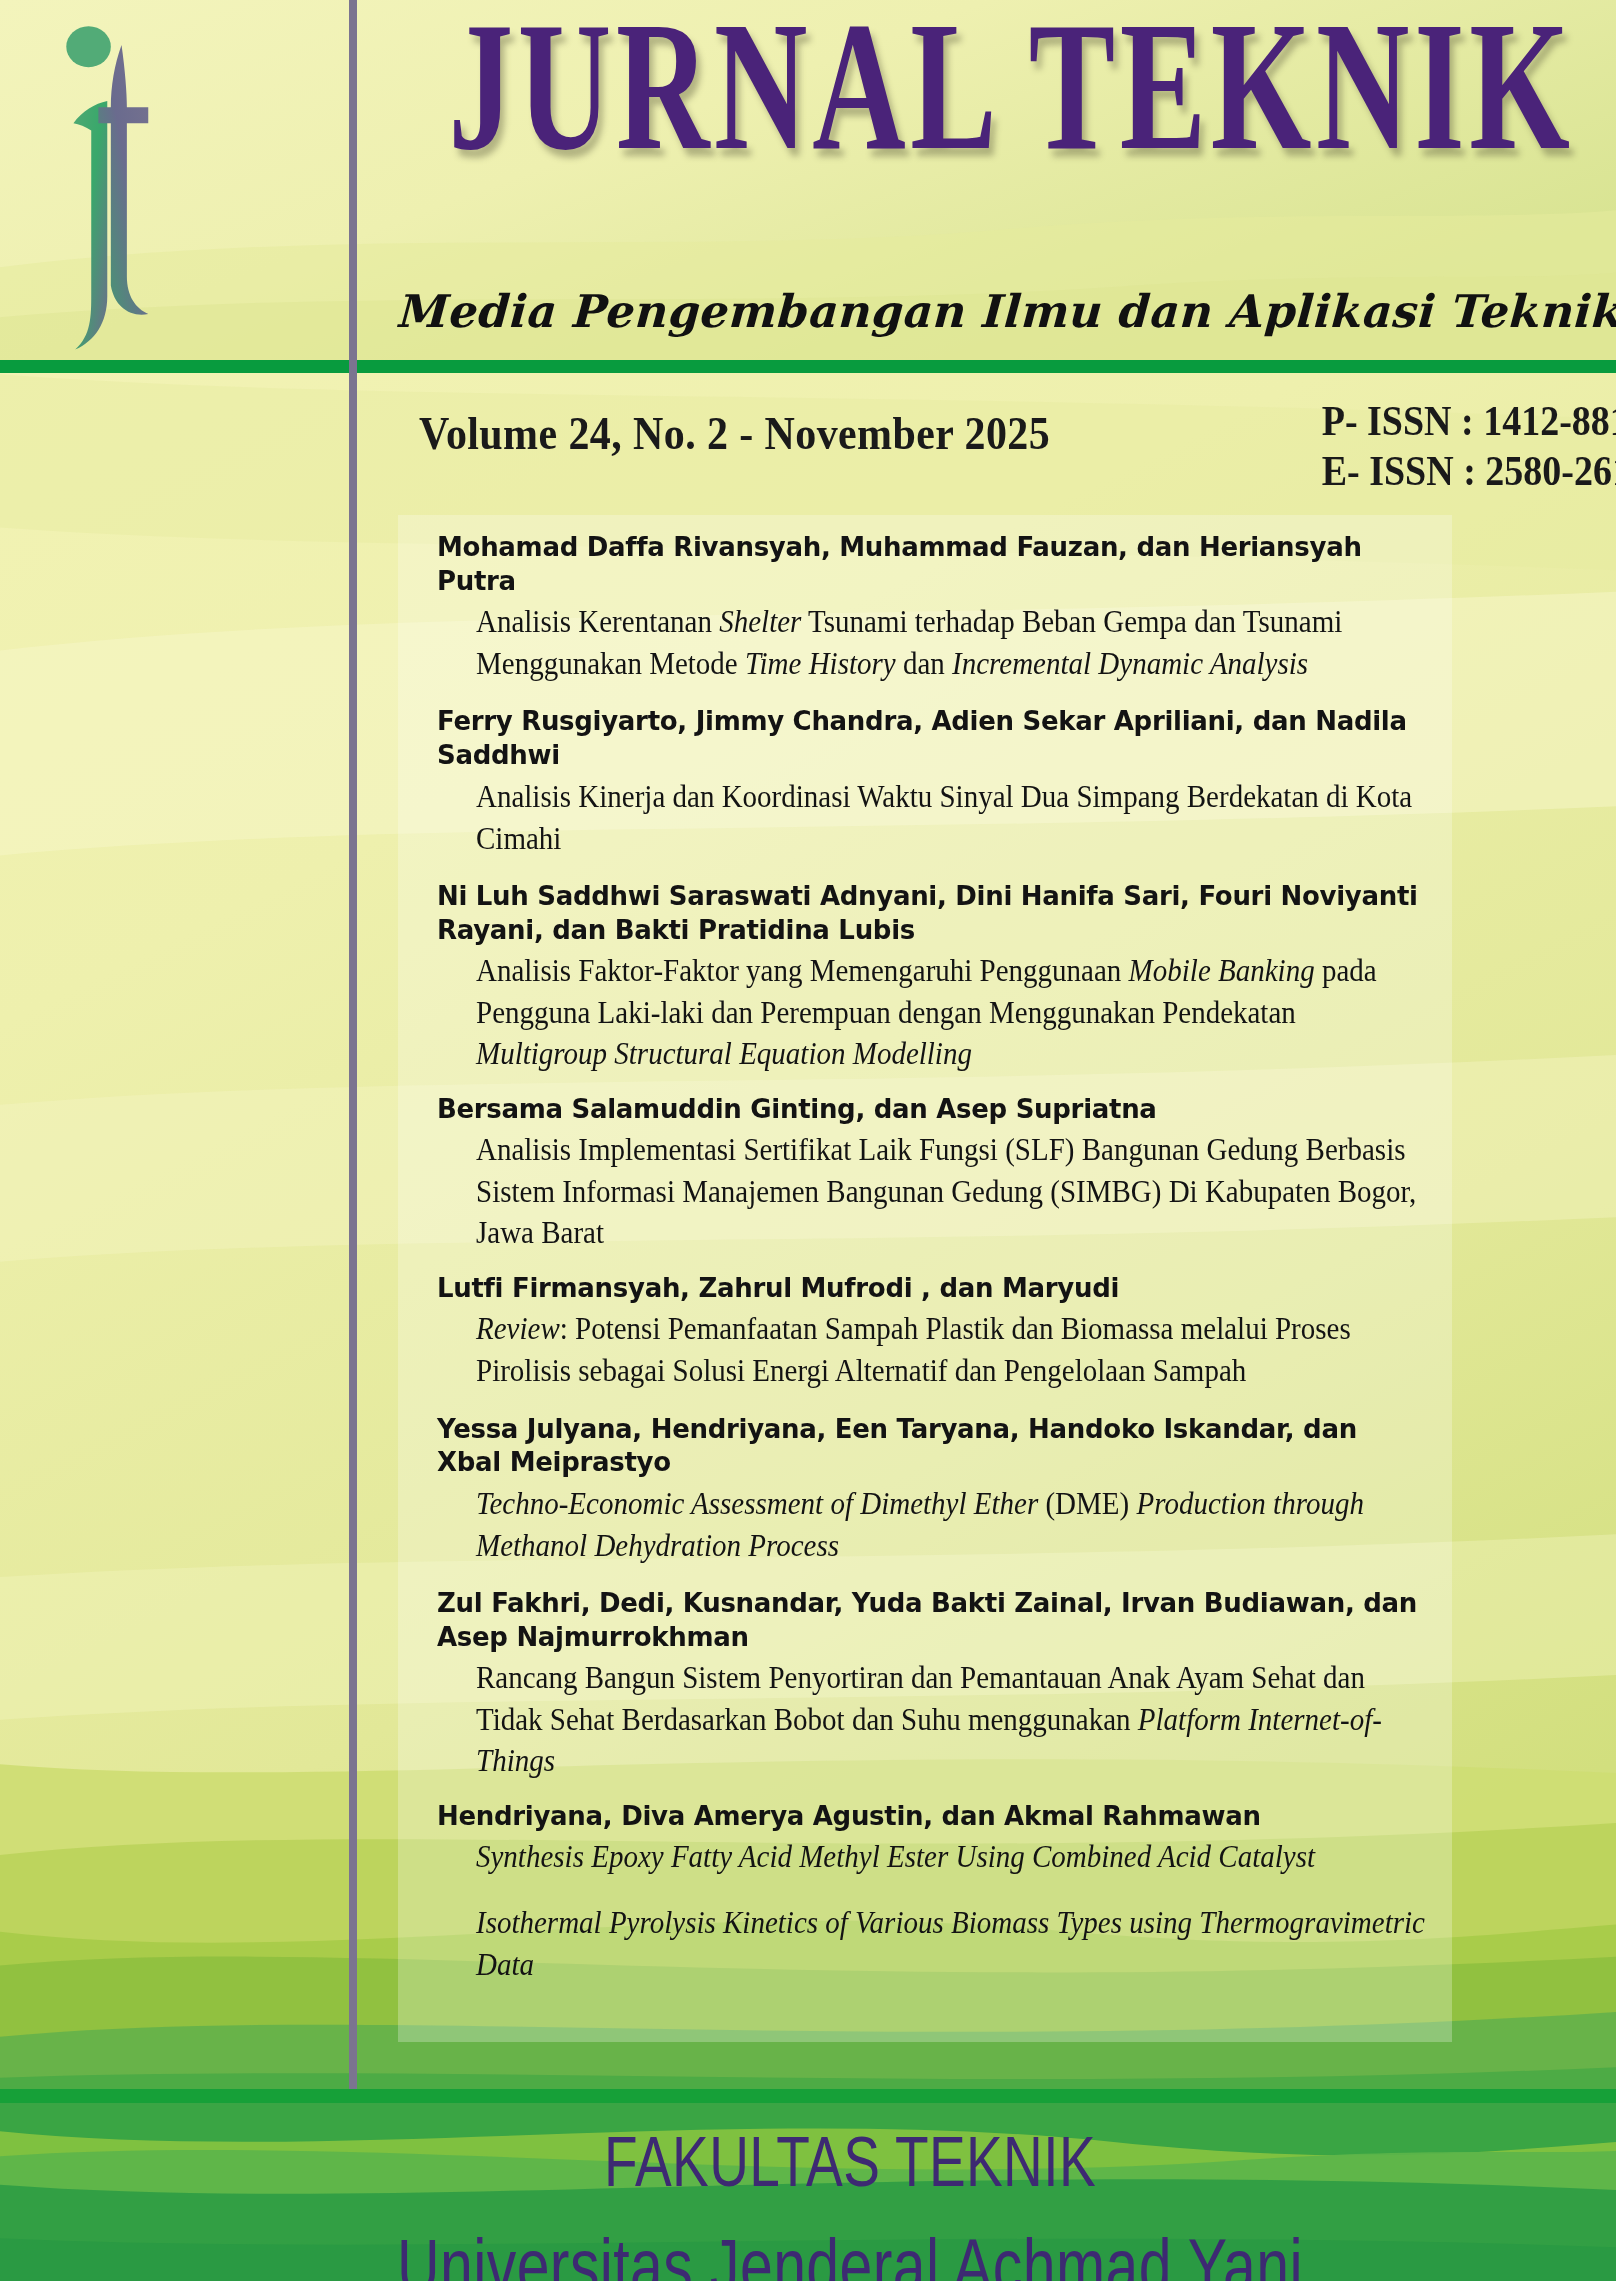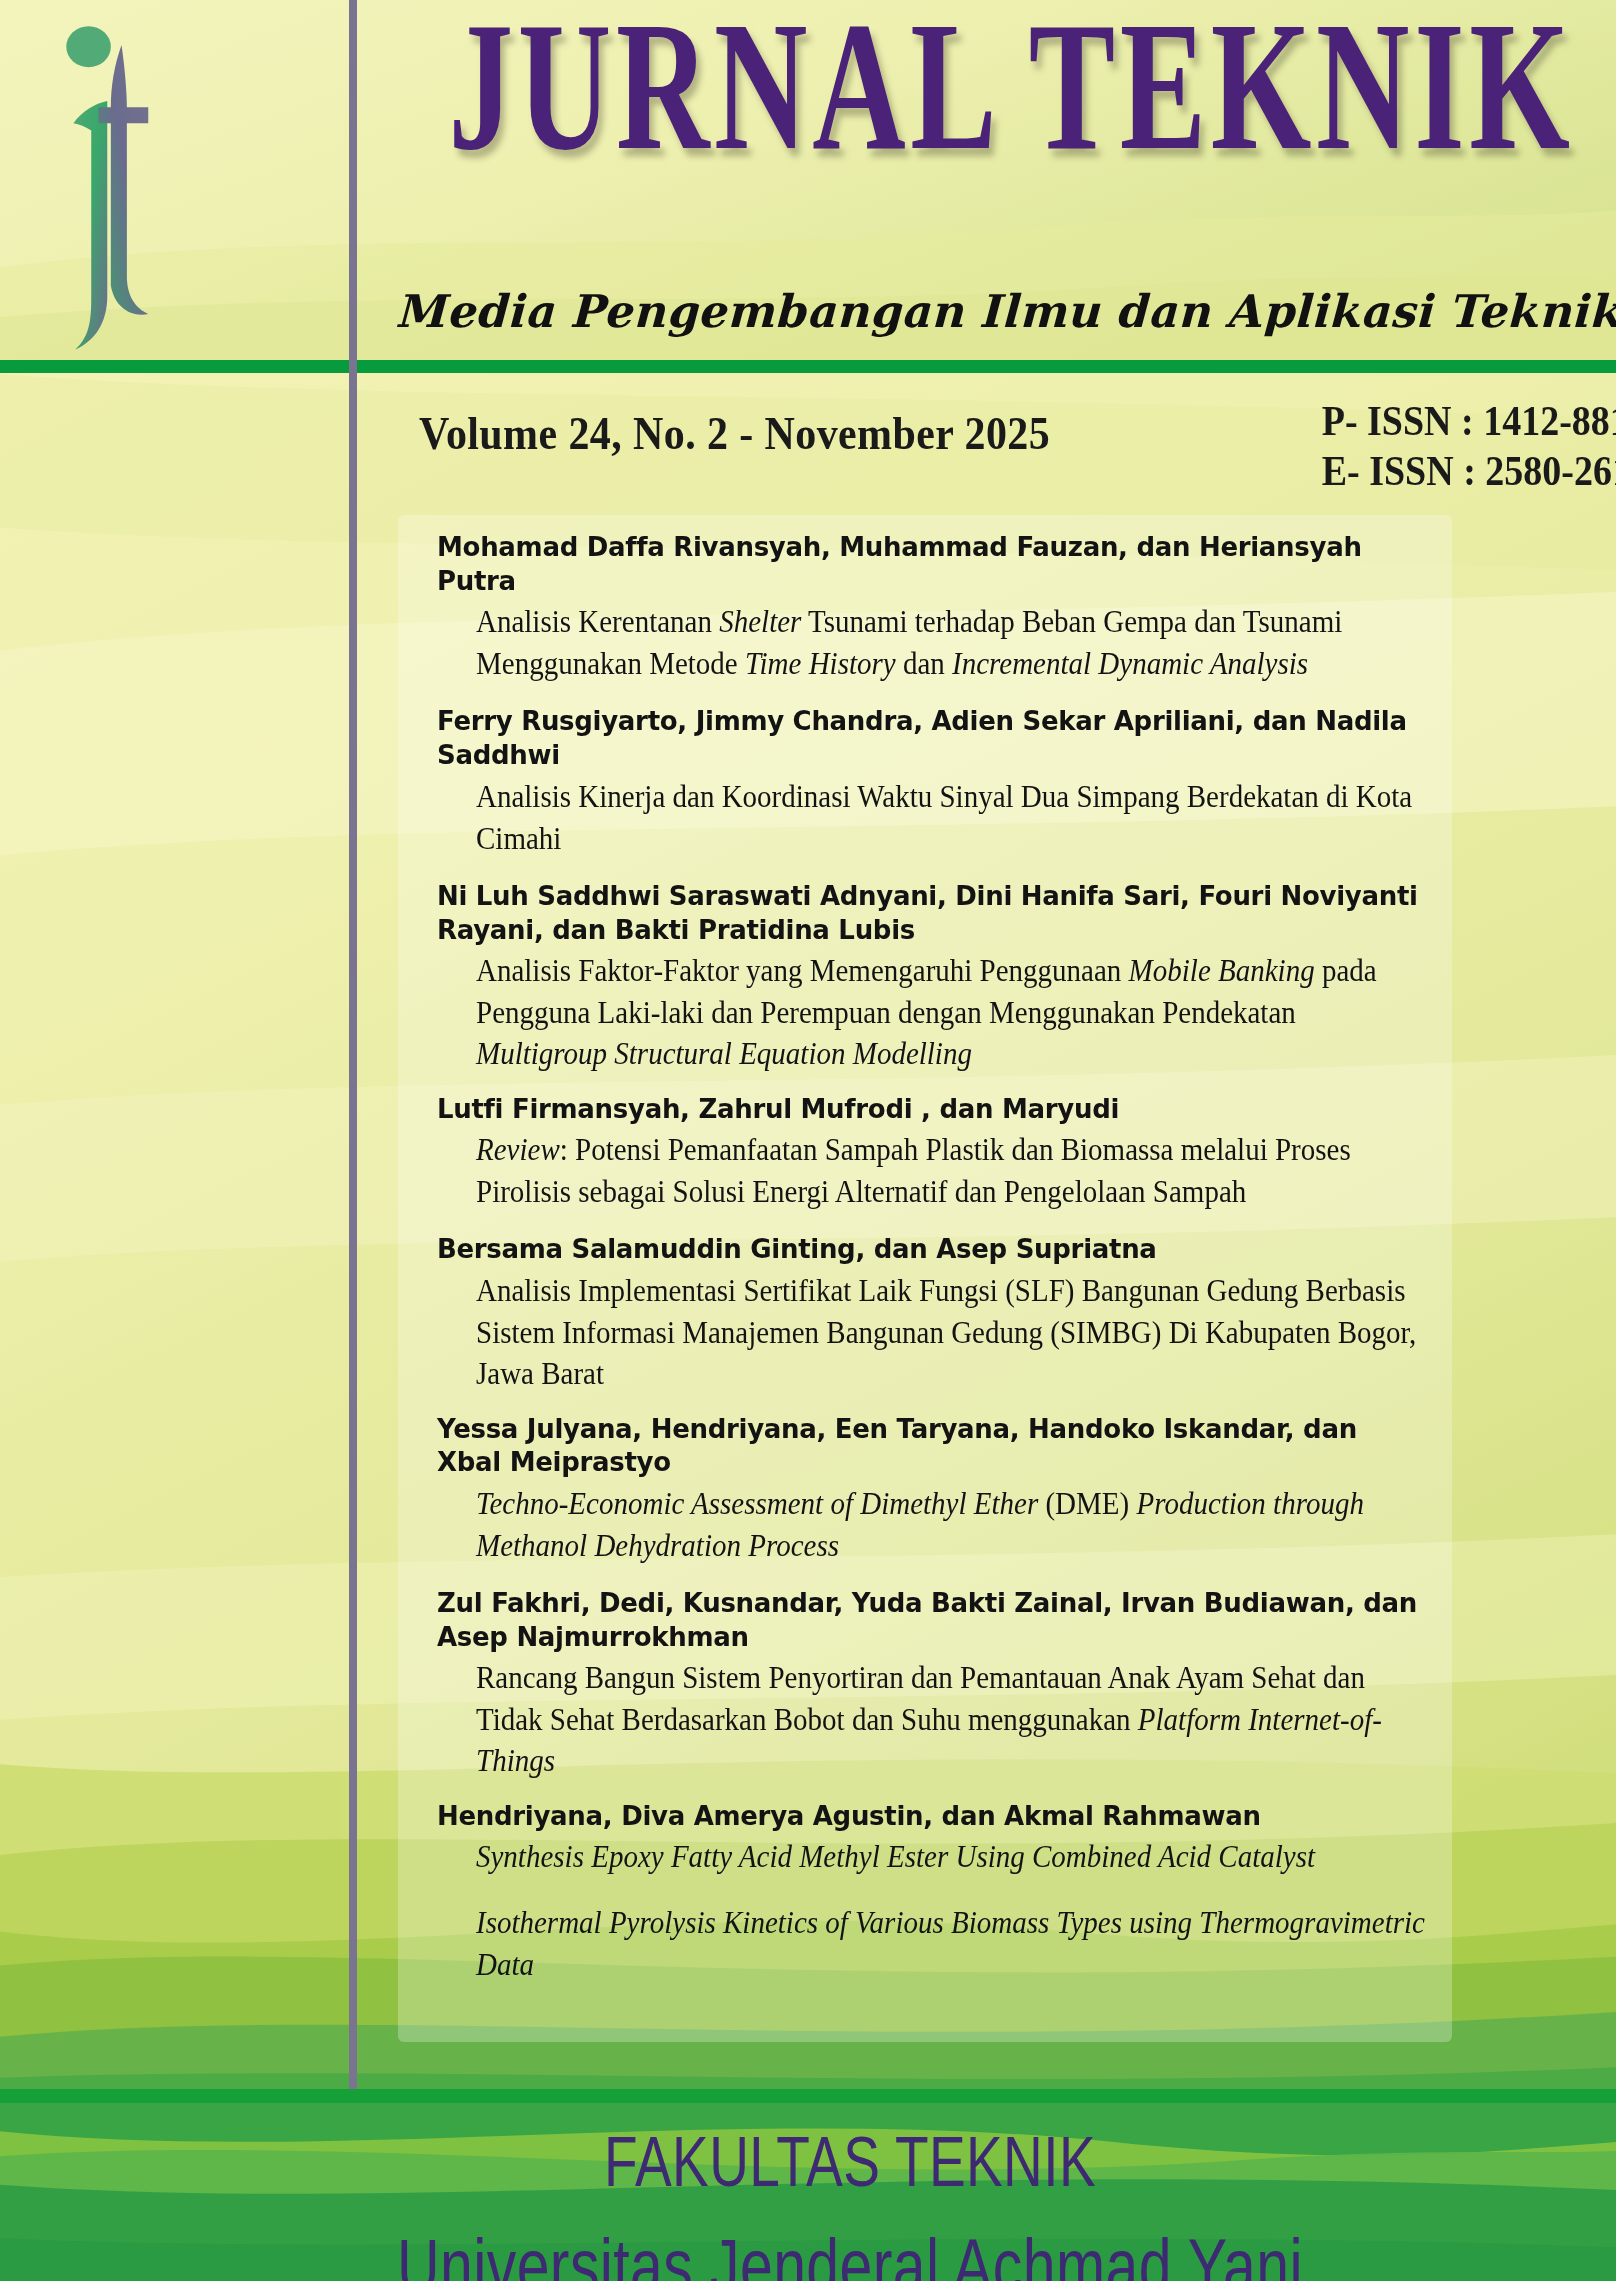--- a/index.html
+++ b/index.html
@@ -143,21 +143,20 @@
   .contents {
     position: absolute;
     left: 398px;
     top: 515px;
     width: 1054px;
     min-height: 1515px;
     background: rgba(255,255,255,0.26);
     z-index: 7;
     padding: 16px 0 36px 0;
     box-sizing: border-box;
-    border-radius: 6px;
   }
   .entry {
     margin: 0 0 27px 0;
     padding: 0 23px 0 39px;
   }
   .entry-authors {
     font-family: "DejaVu Sans", sans-serif;
     font-weight: bold;
     font-size: 26px;
     line-height: 1.30;
@@ -312,26 +311,26 @@
       </div>
       <div class="entry">
         <div class="entry-authors">Ferry Rusgiyarto, Jimmy Chandra, Adien Sekar Apriliani, dan Nadila Saddhwi</div>
         <div class="entry-title">Analisis Kinerja dan Koordinasi Waktu Sinyal Dua Simpang Berdekatan di Kota Cimahi</div>
       </div>
       <div class="entry">
         <div class="entry-authors">Ni Luh Saddhwi Saraswati Adnyani, Dini Hanifa Sari, Fouri Noviyanti Rayani, dan Bakti Pratidina Lubis</div>
         <div class="entry-title">Analisis Faktor-Faktor yang Memengaruhi Penggunaan <i>Mobile Banking</i> pada Pengguna Laki-laki dan Perempuan dengan Menggunakan Pendekatan <i>Multigroup Structural Equation Modelling</i></div>
       </div>
       <div class="entry">
+        <div class="entry-authors">Bersama Salamuddin Ginting, dan Asep Supriatna</div>
+        <div class="entry-title">Analisis Implementasi Sertifikat Laik Fungsi (SLF) Bangunan Gedung Berbasis Sistem Informasi Manajemen Bangunan Gedung (SIMBG) Di Kabupaten Bogor, Jawa Barat</div>
+      </div>
+      <div class="entry">
         <div class="entry-authors">Lutfi Firmansyah, Zahrul Mufrodi , dan Maryudi</div>
         <div class="entry-title"><i>Review</i>: Potensi Pemanfaatan Sampah Plastik dan Biomassa melalui Proses Pirolisis sebagai Solusi Energi Alternatif dan Pengelolaan Sampah</div>
-      </div>
-      <div class="entry">
-        <div class="entry-authors">Bersama Salamuddin Ginting, dan Asep Supriatna</div>
-        <div class="entry-title">Analisis Implementasi Sertifikat Laik Fungsi (SLF) Bangunan Gedung Berbasis Sistem Informasi Manajemen Bangunan Gedung (SIMBG) Di Kabupaten Bogor, Jawa Barat</div>
       </div>
       <div class="entry">
         <div class="entry-authors">Yessa Julyana, Hendriyana, Een Taryana, Handoko Iskandar, dan Xbal Meiprastyo</div>
         <div class="entry-title"><i>Techno-Economic Assessment of Dimethyl Ether</i> (DME) <i>Production through Methanol Dehydration Process</i></div>
       </div>
       <div class="entry">
         <div class="entry-authors">Zul Fakhri, Dedi, Kusnandar, Yuda Bakti Zainal, Irvan Budiawan, dan Asep Najmurrokhman</div>
         <div class="entry-title">Rancang Bangun Sistem Penyortiran dan Pemantauan Anak Ayam Sehat dan Tidak Sehat Berdasarkan Bobot dan Suhu menggunakan <i>Platform Internet-of-Things</i></div>
       </div>
       <div class="entry">

